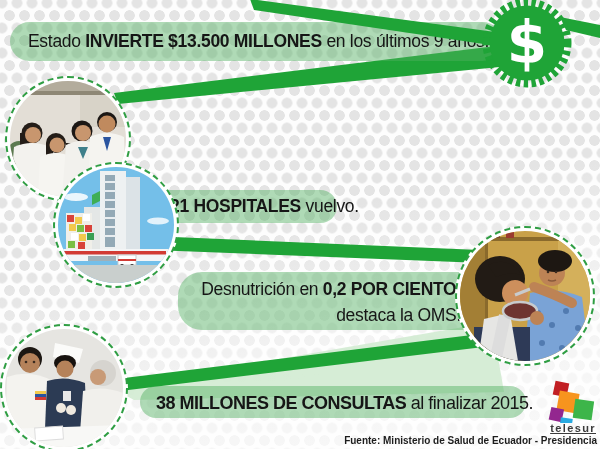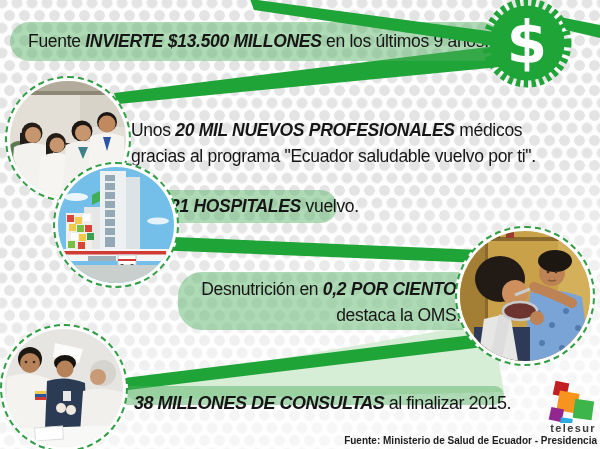--- a/index.html
+++ b/index.html
@@ -12,77 +12,73 @@
     background-size:15px 25px;
     background-position:2px 3px, 9.5px 15.5px;
     font-family:"Liberation Sans", sans-serif;
   }
   .abs{position:absolute;}
   .fade{
     inset:0; z-index:0; pointer-events:none;
     background:linear-gradient(168deg, rgba(255,255,255,0) 48%, rgba(255,255,255,.55) 72%, rgba(255,255,255,.8) 100%);
   }
   .txt{font-size:17.5px; letter-spacing:-0.3px; color:#161616; line-height:26px;}
-  .hl{font-weight:700; font-style:italic;}
+  .hl{font-weight:700; }
   .bubble{background:rgba(80,175,95,.45); color:#161616; z-index:2;}
   .pill{border-radius:999px;}
   svg.ribbons{left:0; top:0; z-index:1; pointer-events:none;}
   svg.ribbons.over{z-index:3;}
   .pcirc{border-radius:50%; background:#fff; border:2px dashed #2f9e43; padding:3px; box-sizing:content-box;}
   .pimg{border-radius:50%; overflow:hidden; display:block;}
   .z4{z-index:4;} .z5{z-index:5;} .z6{z-index:6;}
   .footer-src{font-size:10px; font-weight:700; color:#1d1d1d; letter-spacing:0;}
-  .wordmark{font-size:11px; font-weight:700; letter-spacing:1.4px; color:#3b3b3b;}
+  .wordmark{font-size:11px; font-weight:700; letter-spacing:1.4px; color:#3b3b3b;text-decoration:underline;}
 </style>
 </head>
 <body>
 
 <div id="canvas">
 
   <div class="abs fade"></div>
 
   <svg class="abs ribbons" width="600" height="449" viewBox="0 0 600 449">
     <polygon points="496,46 510,66 118,104 114,93" fill="#1fa437"></polygon>
     <polygon points="150,236 480,250 482,263 152,250" fill="#1fa437"></polygon>
     <polygon points="112,388 492,322 504,392 134,400" fill="#d2ecd2" opacity="0.92"></polygon>
     <polygon points="108,380 496,332 500,345 112,392" fill="#1fa437"></polygon>
   </svg>
 
   <div class="abs bubble pill" style="left:10px; top:22px; width:492px; height:39px; line-height:39px; padding-left:18px; box-sizing:border-box; white-space:nowrap;">
-    <span class="txt"><span>Fuente </span><span class="hl">INVIERTE $13.500 MILLONES</span><span> en los últimos 9 años.</span></span>
+    <span class="txt"><span>Estado </span><span class="hl">INVIERTE $13.500 MILLONES</span><span> en los últimos 9 años.</span></span>
   </div>
 
   <svg class="abs ribbons over" width="600" height="449" viewBox="0 0 600 449">
     <polygon points="250,-1 254,10 504,47 510,34" fill="#1fa437"></polygon>
     <polygon points="560,17 600,25 600,38 566,30" fill="#1fa437"></polygon>
   </svg>
 
   <div class="abs z6" style="left:477px; top:-7px; width:100px; height:100px;">
     <svg width="100" height="100" viewBox="0 0 100 100">
       <circle cx="50" cy="50" r="40.5" fill="none" stroke="#1fa437" stroke-width="8" stroke-dasharray="4.4 3.4"></circle>
       <circle cx="50" cy="50" r="37.5" fill="#1fa437"></circle>
       <text x="50" y="70" text-anchor="middle" font-family="DejaVu Sans, sans-serif" font-size="58" font-weight="bold" fill="#ffffff">$</text>
     </svg>
   </div>
 
-  <div class="abs txt" style="left:131px; top:117px; width:410px; z-index:2;">
-    <div><span>Unos </span><span class="hl">20 MIL NUEVOS PROFESIONALES</span><span> médicos</span></div>
-    <div>gracias al programa "Ecuador saludable vuelvo por ti".</div>
-  </div>
 
   <div class="abs bubble pill" style="left:152px; top:190px; width:185px; height:33px; line-height:33px; padding-left:18px; box-sizing:border-box; white-space:nowrap;">
     <span class="txt"><span class="hl">21 HOSPITALES</span><span> vuelvo.</span></span>
   </div>
 
   <div class="abs bubble" style="left:178px; top:272px; width:319px; height:58px; border-radius:24px; box-sizing:border-box; padding:4px 36px 0 0; text-align:right;">
     <div class="txt"><span>Desnutrición en </span><span class="hl">0,2 POR CIENTO</span><span>,</span></div>
     <div class="txt">destaca la OMS.</div>
   </div>
 
-  <div class="abs bubble pill" style="left:118px; top:386px; width:386px; height:19px; line-height:35px; padding-left:16px; box-sizing:border-box; white-space:nowrap;text-align:right;">
+  <div class="abs bubble pill" style="left:140px; top:386px; width:386px; height:32px; line-height:35px; padding-left:16px; box-sizing:border-box; white-space:nowrap;text-align:right;">
     <span class="txt" style="font-size:18px; letter-spacing:-0.5px;"><span class="hl">38 MILLONES DE CONSULTAS</span><span> al finalizar 2015.</span></span>
   </div>
 
   <div class="abs pcirc z4" style="left:5px; top:76px; width:116px; height:116px;">
     <span class="pimg" style="width:116px; height:116px;">
       <svg width="116" height="116" viewBox="0 0 116 116">
         <rect width="116" height="116" fill="#e3ded6"></rect>
         <rect width="116" height="10" fill="#b3ac9c"></rect>
         <rect y="10" width="116" height="4" fill="#8e8775"></rect>
         <rect x="70" y="14" width="46" height="32" fill="#d8d3c8"></rect>

